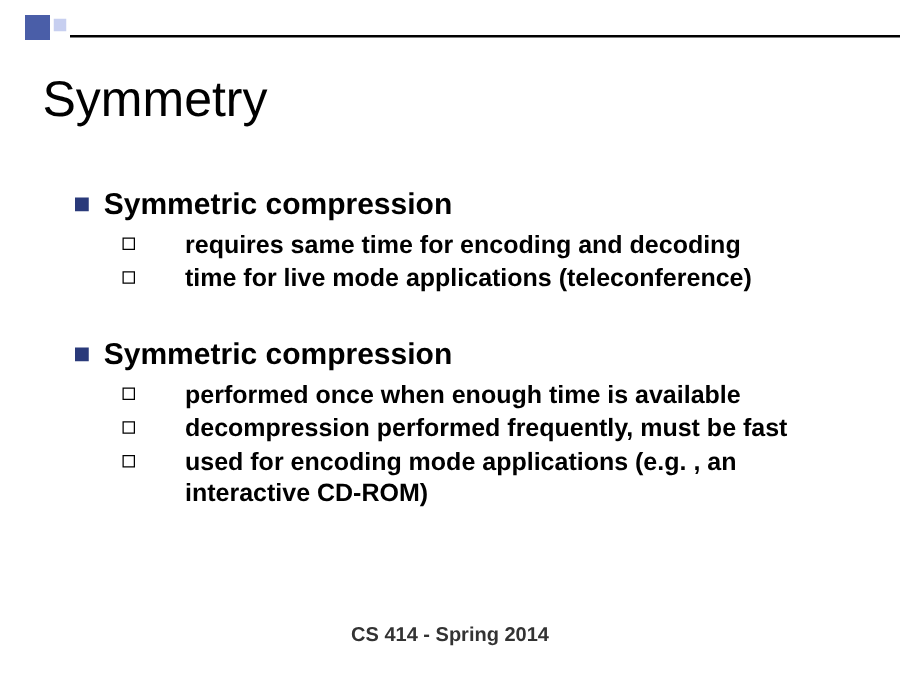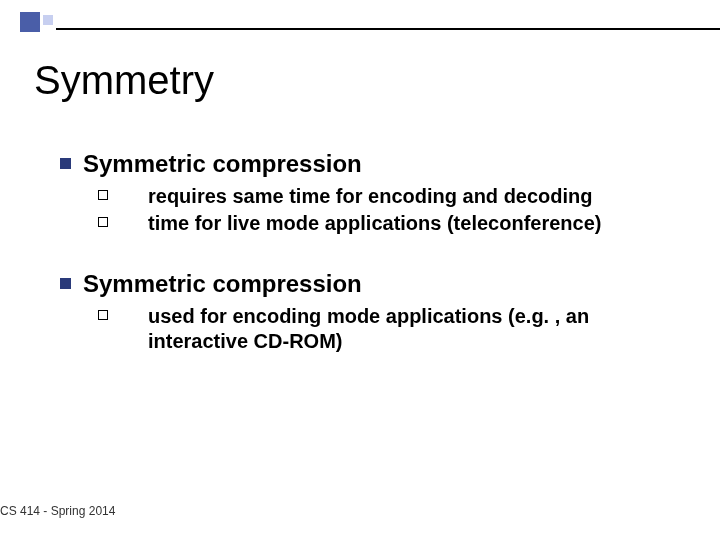--- a/index.html
+++ b/index.html
@@ -12,21 +12,21 @@
   .title { position: absolute; top: 58px; left: 34px; font-size: 40px; font-weight: 400; }
   .content { position: absolute; top: 150px; left: 60px; right: 44px; }
   .section { margin-bottom: 34px; font-weight: bold; }
   .sec-head { display: flex; align-items: flex-start; margin-bottom: 6px; }
   .bullet-sq { width: 11px; height: 11px; background: #2a3a7a; margin-top: 8px; margin-right: 12px; flex: 0 0 auto; }
   .sec-title { font-size: 24px; }
   .subitems { margin-left: 38px; }
   .subitem { display: flex; align-items: flex-start; margin-bottom: 2px; gap: 34px; }
   .bullet-hollow { width: 10px; height: 10px; border: 1.5px solid #000; margin-top: 6px; margin-right: 6px; flex: 0 0 auto; }
   .subtext { font-size: 20px; line-height: 1.25; }
-  .footer { position: absolute; bottom: 18px; left: 0; right: 0; text-align: left; font-size: 12px; color: #333; }
+  .footer { position: absolute; bottom: 18px; left: 0; right: 0; text-align: center; font-size: 16px; color: #333; font-weight: bold; }
 </style>
 </head>
 <body>
 
 <div class="slide">
   <div class="topbar">
     <div class="accent"></div>
     <div class="accent-small"></div>
     <div class="line"></div>
   </div>
@@ -53,20 +53,28 @@
     </div>
 
     <div class="section">
       <div class="sec-head">
         <div class="bullet-sq"></div>
         <div class="sec-title">Symmetric compression</div>
       </div>
       <div class="subitems">
         <div class="subitem">
           <div class="bullet-hollow"></div>
+          <div class="subtext">performed once when enough time is available</div>
+        </div>
+        <div class="subitem">
+          <div class="bullet-hollow"></div>
+          <div class="subtext">decompression performed frequently, must be fast</div>
+        </div>
+        <div class="subitem">
+          <div class="bullet-hollow"></div>
           <div class="subtext">used for encoding mode applications (e.g. , an interactive CD-ROM)</div>
         </div>
       </div>
     </div>
 
   </div>
 
   <div class="footer">CS 414 - Spring 2014</div>
 </div>
 

